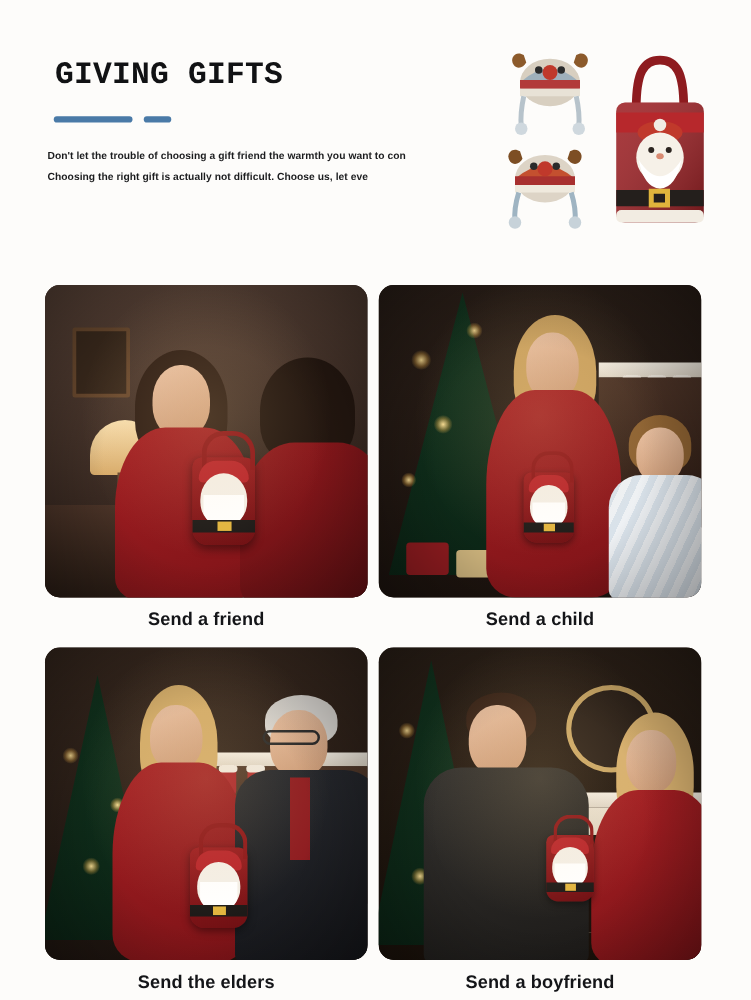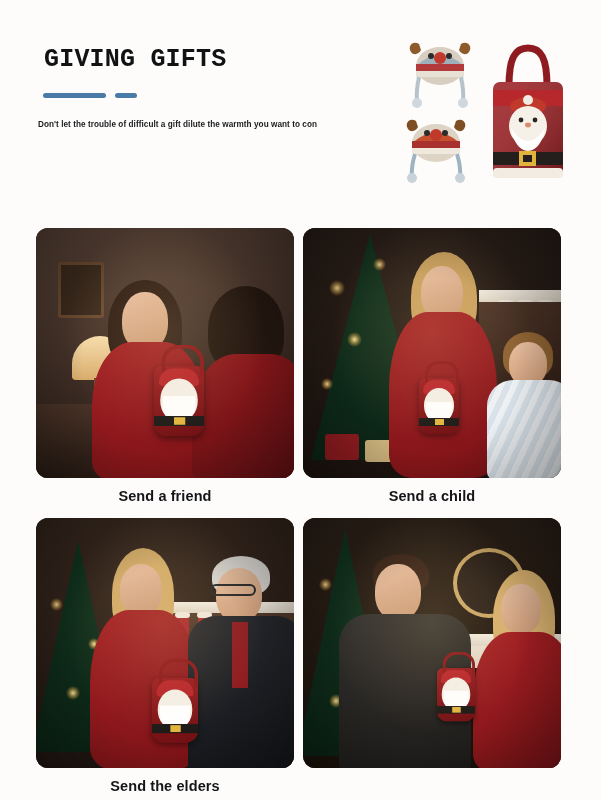--- a/index.html
+++ b/index.html
@@ -250,21 +250,22 @@
     <h1 class="headline">
       <span class="line2">GIVING GIFTS</span>
     </h1>
 
     <div class="rule-row">
       <span class="rule-long"></span>
       <span class="rule-short"></span>
     </div>
 
     <div class="body-copy">
-      <p>Don't let the trouble of difficult a gift dilute the warmth you want to con</p>
+      <p>Don't let the trouble of choosing a gift friend the warmth you want to con</p>
+      <p>Choosing the right gift is actually not difficult.  Choose us, let eve</p>
     </div>
 
     <div class="product-cluster">
 
       <svg class="hat hat-top" viewBox="0 0 70 72">
         <g>
           <path d="M14 8 C8 4 2 10 6 16 C9 20 14 18 16 14 Z" fill="#8c5a2b"></path>
           <path d="M56 8 C62 4 68 10 64 16 C61 20 56 18 54 14 Z" fill="#8c5a2b"></path>
           <ellipse cx="35" cy="30" rx="24" ry="19" fill="#d8cfc0"></ellipse>
           <path d="M11 30 Q35 8 59 30 Z" fill="#9fb0bb"></path>
@@ -469,16 +470,17 @@
           <div class="minibag" style="left:134px;top:150px;transform:scale(0.95);transform-origin:top left;">
             <span class="hatred"></span>
               <span class="face"></span>
               <span class="beard"></span>
             <span class="belt"></span>
               <span class="buckle"></span>
           </div>
           <div class="vig"></div>
         </div>
       </div>
+      <div class="caption">Send a boyfriend</div>
     </div>
 
   </div>
 </div>
 
 </body></html>

